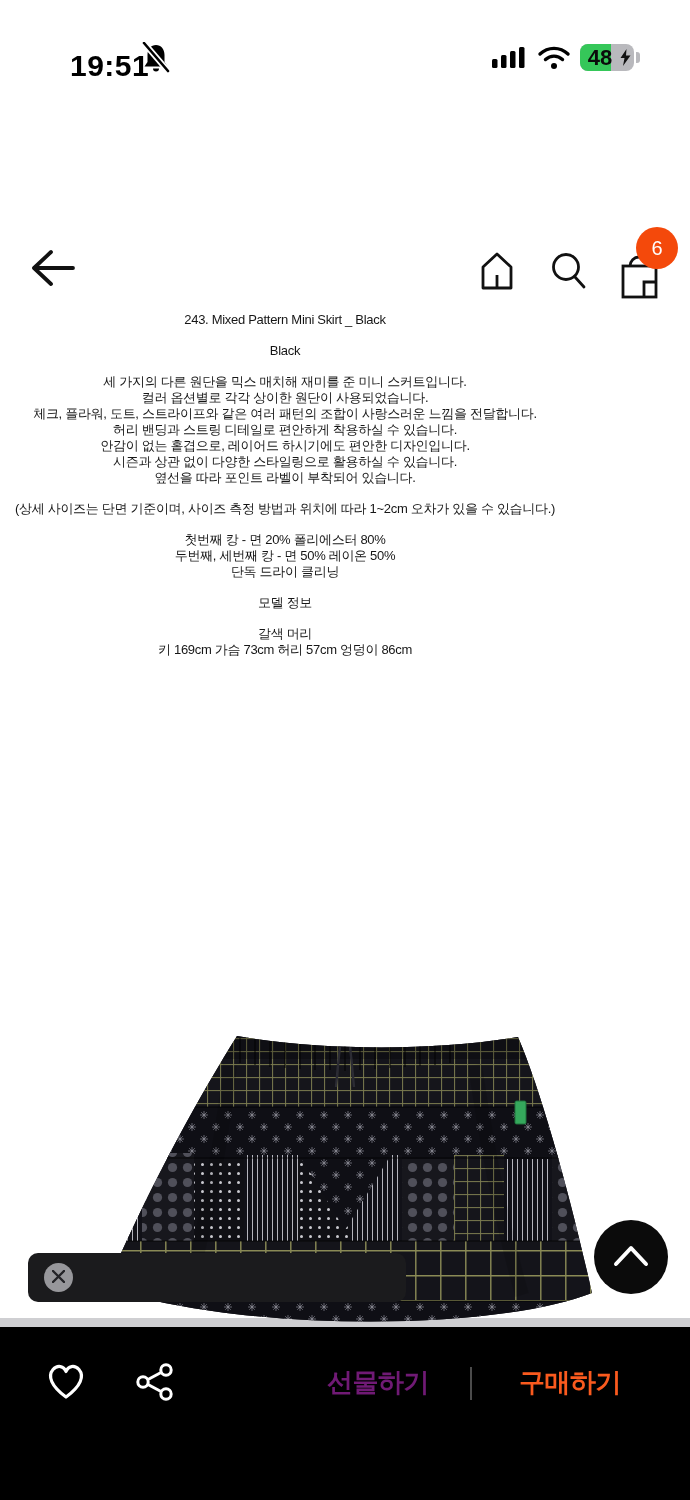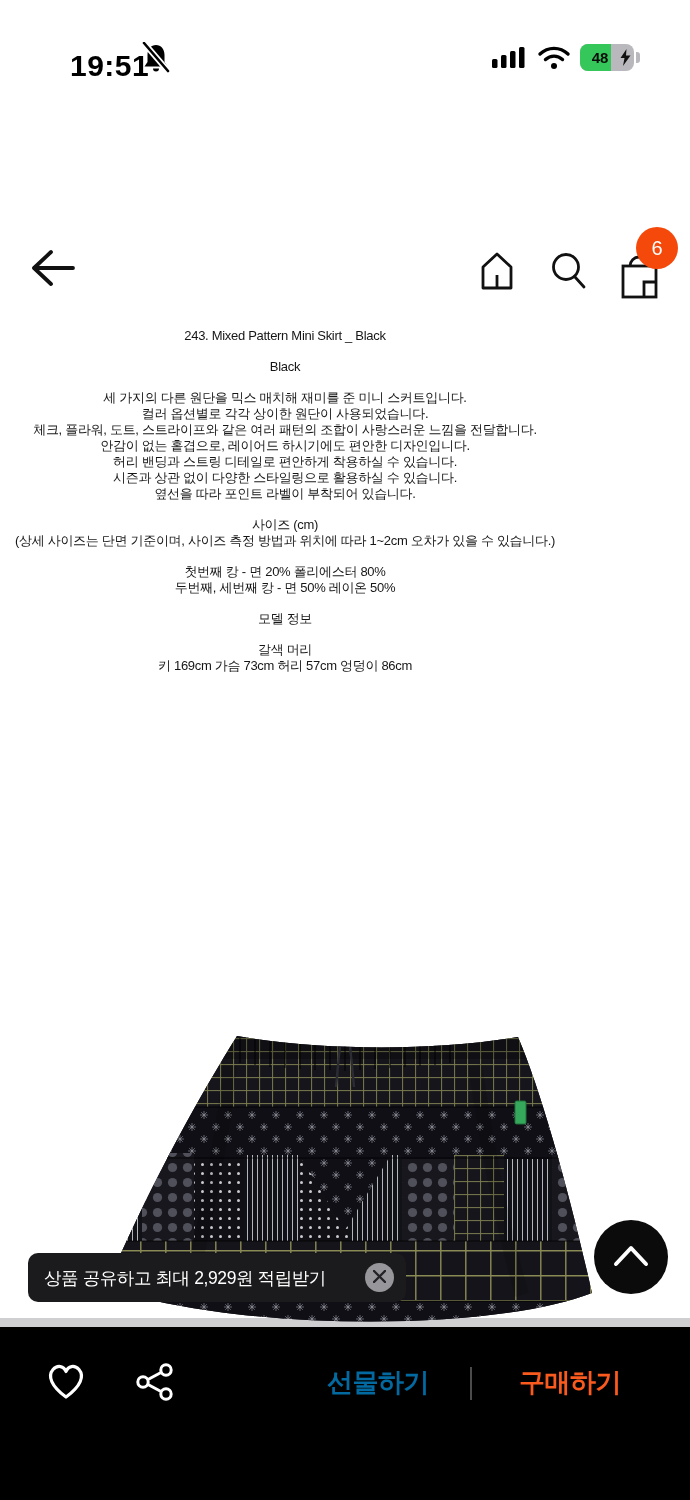--- a/index.html
+++ b/index.html
@@ -6,55 +6,55 @@
   #screen{position:relative;width:690px;height:1500px;overflow:hidden;background:#ffffff;
     font-family:"Liberation Sans","DejaVu Sans",sans-serif;color:#111;}
   
   .statusbar{position:absolute;left:0;top:0;width:690px;height:100px;}
   .time{position:absolute;left:70px;top:38px;font-size:30px;font-weight:700;letter-spacing:.5px;color:#000;margin-top:11px;}
   .bell{position:absolute;left:141px;top:42px;}
   .sigbars{position:absolute;left:492px;top:46px;}
   .wifi{position:absolute;left:537px;top:45px;}
   .battery{position:absolute;left:580px;top:44px;width:54px;height:27px;border-radius:8px;background:#b9b9bd;overflow:hidden;}
   .battery .fill{position:absolute;left:0;top:0;height:27px;width:58%;background:#35C759;}
-  .battery .pct{position:absolute;left:0;top:0;width:40px;text-align:center;line-height:27px;font-size:15px;font-weight:700;color:#0b0b0b;}
+  .battery .pct{position:absolute;left:0;top:0;width:40px;text-align:center;line-height:27px;font-size:22px;font-weight:700;color:#0b0b0b;}
   .battery .bolt{position:absolute;right:3px;top:5px;}
   .batt-cap{position:absolute;left:636px;top:52px;width:4px;height:11px;border-radius:0 3px 3px 0;background:#b9b9bd;}
   
   .navbar{position:absolute;left:0;top:110px;width:690px;height:90px;}
   .iconbtn{position:absolute;background:none;border:none;padding:0;cursor:pointer;}
   .back{left:28px;top:136px;}
   .home{left:478px;top:140px;}
   .search{left:548px;top:140px;}
   .bag{left:620px;top:142px;}
   .badge{position:absolute;left:636px;top:117px;width:42px;height:42px;border-radius:50%;
     background:#F4490B;color:#fff;font-size:20px;font-weight:500;text-align:center;line-height:42px;}
   
-  .detail-text{position:absolute;left:0;top:328px;width:570px;text-align:center;
+  .detail-text{position:absolute;left:0;top:312px;width:570px;text-align:center;
     font-size:13px;line-height:16px;letter-spacing:-0.3px;color:#161616;}
   .blk{margin:0 0 15px 0;}
   .blk div{white-space:nowrap;}
   
   .next-strip{position:absolute;left:0;top:1318px;width:690px;height:10px;background:#cfcfd2;z-index:1;}
   .skirt{position:absolute;left:90px;top:1025px;z-index:2;}
   
   .toast{position:absolute;left:28px;top:1253px;width:378px;height:49px;border-radius:10px;
     background:#1B1B1D;display:flex;align-items:center;padding:0 12px 0 16px;box-sizing:border-box;z-index:10;}
   .toast-text{color:#fff;font-size:17.5px;letter-spacing:-0.4px;white-space:nowrap;flex:1;}
   .toast-close{width:29px;height:29px;border-radius:50%;background:#97979B;border:none;padding:0;cursor:pointer;
     display:flex;align-items:center;justify-content:center;flex:0 0 auto;}
   
   .scrolltop{position:absolute;left:594px;top:1220px;width:74px;height:74px;border-radius:50%;
     background:#0b0b0b;border:none;padding:0;cursor:pointer;z-index:10;}
   
   .bottombar{position:absolute;left:0;top:1327px;width:690px;height:173px;background:#000;z-index:20;}
   .bb-heart{position:absolute;left:44px;top:1360px;}
   .bb-share{position:absolute;left:134px;top:1362px;}
   .bb-gift{position:absolute;left:303px;top:1362px;width:150px;text-align:center;background:none;border:none;
-    color:#0369a1;font-size:26px;font-weight:700;letter-spacing:-0.5px;line-height:40px;cursor:pointer;padding:0;}
+    color:#701a75;font-size:26px;font-weight:700;letter-spacing:-0.5px;line-height:40px;cursor:pointer;padding:0;}
   .bb-div{position:absolute;left:470px;top:1367px;width:2px;height:33px;background:#4b4b4b;}
   .bb-buy{position:absolute;left:500px;top:1362px;width:140px;background:none;border:none;
     color:#FA5A1E;font-size:26px;font-weight:700;letter-spacing:-0.5px;line-height:40px;cursor:pointer;padding:0;}
 </style>
 </head>
 <body>
 
 <div id="screen">
 
   <div class="statusbar">
@@ -134,32 +134,32 @@
     <div class="blk">
         <div>243. Mixed Pattern Mini Skirt _ Black</div>
       </div>
     <div class="blk">
         <div>Black</div>
       </div>
     <div class="blk">
       <div>세 가지의 다른 원단을 믹스 매치해 재미를 준 미니 스커트입니다.</div>
       <div>컬러 옵션별로 각각 상이한 원단이 사용되었습니다.</div>
       <div>체크, 플라워, 도트, 스트라이프와 같은 여러 패턴의 조합이 사랑스러운 느낌을 전달합니다.</div>
+      <div>허리 밴딩과 스트링 디테일로 편안하게 착용하실 수 있습니다.</div>
       <div>안감이 없는 홑겹으로, 레이어드 하시기에도 편안한 디자인입니다.</div>
-      <div>허리 밴딩과 스트링 디테일로 편안하게 착용하실 수 있습니다.</div>
       <div>시즌과 상관 없이 다양한 스타일링으로 활용하실 수 있습니다.</div>
       <div>옆선을 따라 포인트 라벨이 부착되어 있습니다.</div>
     </div>
     <div class="blk">
-      <div>사이즈 (cm)</div>
       <div>(상세 사이즈는 단면 기준이며, 사이즈 측정 방법과 위치에 따라 1~2cm 오차가 있을 수 있습니다.)</div>
     </div>
     <div class="blk">
       <div>첫번째 캉 - 면 20% 폴리에스터 80%</div>
       <div>두번째, 세번째 캉 - 면 50% 레이온 50%</div>
+      <div>단독 드라이 클리닝</div>
     </div>
     <div class="blk">
         <div>모델 정보</div>
       </div>
     <div class="blk">
       <div>갈색 머리</div>
       <div>키 169cm 가슴 73cm 허리 57cm 엉덩이 86cm</div>
     </div>
     <div class="blk">
     </div>
@@ -224,21 +224,20 @@
       <path d="M165,14 V40 M180,16 V42 M195,17 V43 M210,18 V44 M225,19 V45 M240,19 V45 M255,19 V46 M270,19 V45 M285,18 V44 M300,17 V43 M315,16 V42 M330,15 V41 M345,14 V40 M360,13 V38 M150,13 V38" stroke="#000" stroke-width="1.8" opacity="0.5"></path>
       <path d="M250,22 C248,38 247,52 246,62 M260,22 C262,38 263,52 264,62" stroke="#2B2B33" stroke-width="2.4" fill="none"></path>
       <path d="M0,82 H510 M0,133 H510 M0,216 H510 M0,276 H510" stroke="#000" stroke-width="2" opacity="0.35"></path>
       <path d="M140,40 C132,120 115,200 98,268" stroke="#000" stroke-width="14" opacity="0.12" fill="none"></path>
       <path d="M385,40 C398,130 415,210 432,270" stroke="#000" stroke-width="14" opacity="0.12" fill="none"></path>
     </g>
     <rect x="425" y="76" width="11" height="23" rx="1.5" fill="#35A85C" stroke="#20733D" stroke-width="1"></rect>
   </svg>
 
   <div class="toast">
-    <span class="toast-text">상품 공유하고 최대 2,929원 적립받기</span>
     <button class="toast-close" aria-label="close">
       <span>
         <svg width="13" height="13" viewBox="0 0 13 13">
           <path d="M1,1 L12,12 M12,1 L1,12" stroke="#232327" stroke-width="2.4" stroke-linecap="round"></path>
         </svg>
       </span>
     </button>
   </div>
 
   <button class="scrolltop" aria-label="scroll to top">

